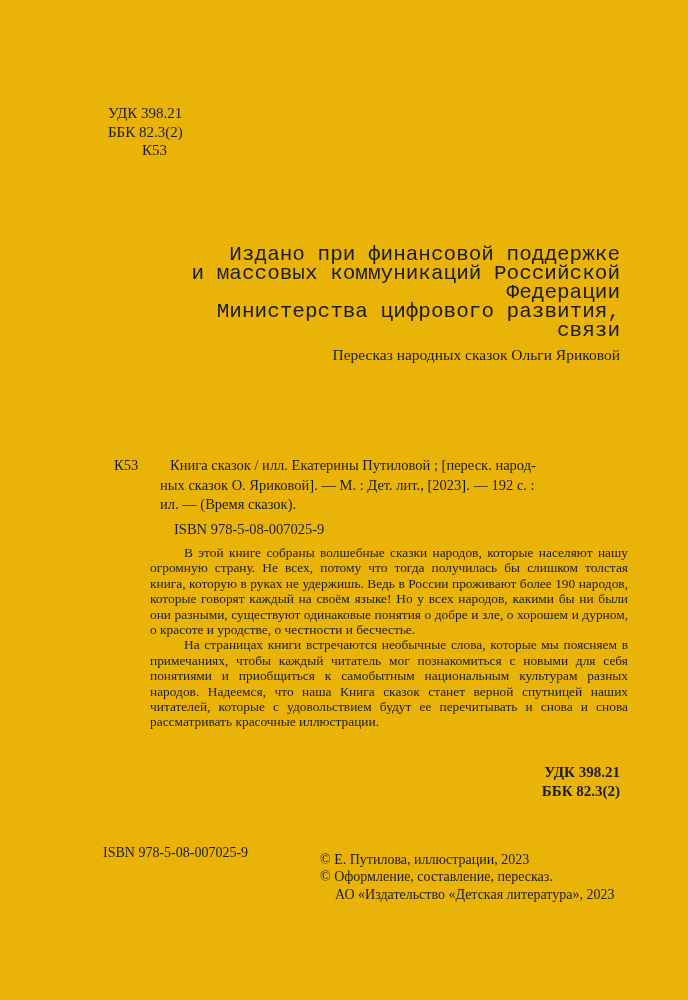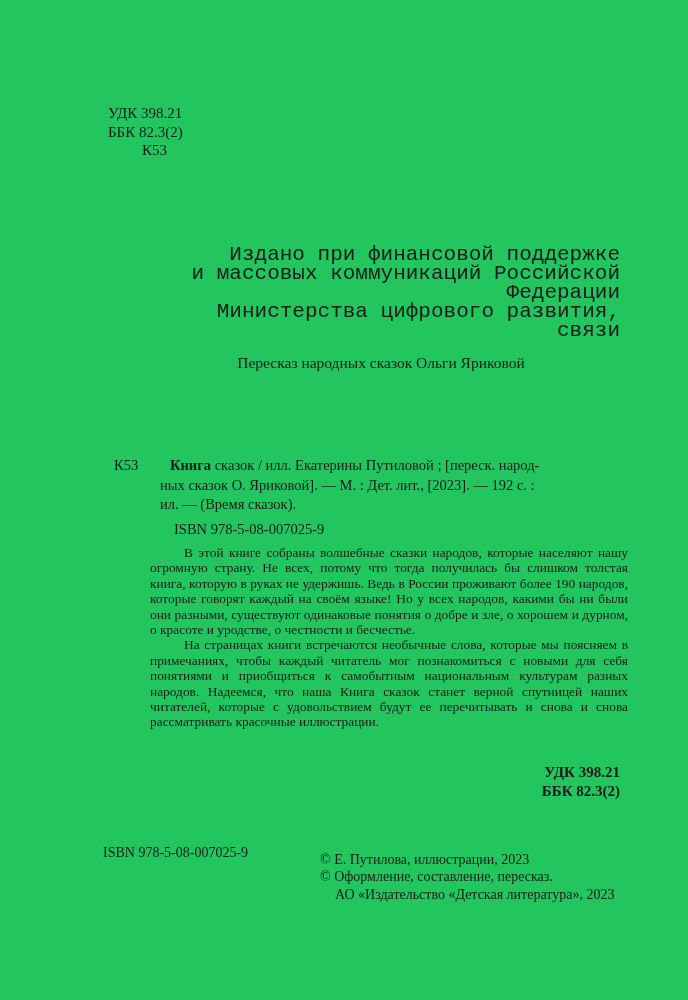--- a/index.html
+++ b/index.html
@@ -4,21 +4,21 @@
 <style>
   html, body {
     margin: 0;
     padding: 0;
     background: #ffffff;
   }
   #page {
     position: relative;
     width: 688px;
     height: 1000px;
-    background: #22c55e;
+    background: #eab308;
     color: #1c1c1c;
     font-family: "Liberation Serif", "DejaVu Serif", serif;
     overflow: hidden;
   }
   .abs { position: absolute; }
 
   
   #top-codes {
     left: 108px;
     top: 104px;
@@ -35,42 +35,42 @@
     width: 478px;
     text-align: right;
     font-size: 21px;
     line-height: 19px;
     font-family: Liberation Mono, monospace;
   }
 
   
   #retelling {
     left: 142px;
-    top: 354px;
+    top: 346px;
     width: 478px;
-    text-align: center;
+    text-align: right;
     font-size: 15.5px;
   }
 
   
   #catalog {
     left: 114px;
     top: 456px;
     width: 508px;
     font-size: 14.5px;
     line-height: 19.5px;
   }
   #catalog .code {
     position: absolute;
     left: 0;
     top: 0;
   }
   #catalog .entry { margin-left: 46px; }
   #catalog .entry .first { text-indent: 10px; }
-  #catalog .bold { font-weight: bold; text-align: center; }
+  #catalog .bold { font-weight: normal; text-align: center; }
   #catalog .isbn {
     margin-left: 60px;
     margin-top: 5px;
   }
 
   
   #annotation {
     left: 150px;
     top: 545px;
     width: 478px;

